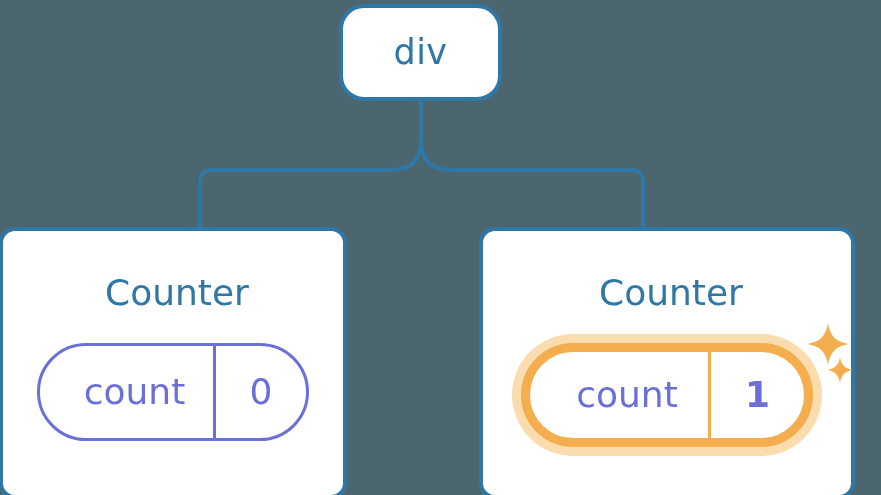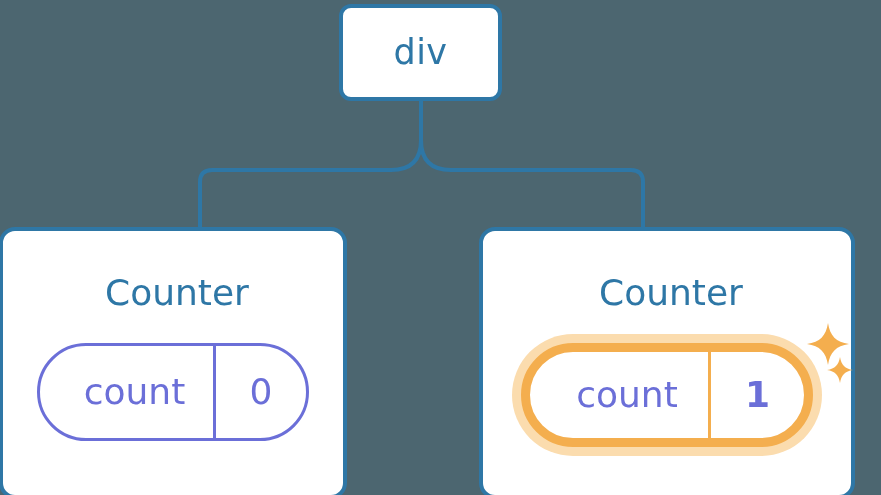--- a/index.html
+++ b/index.html
@@ -29,21 +29,21 @@
     width: 881px;
     height: 495px;
     pointer-events: none;
   }
 
   
   .node-box {
     position: absolute;
     background: #ffffff;
     border: 4px solid #2e77a6;
-    border-radius: 12px;
+    border-radius: 25px;
     box-sizing: border-box;
   }
 
   #root-node {
     left: 339px;
     top: 4px;
     width: 163px;
     height: 97px;
     display: flex;
     align-items: center;

